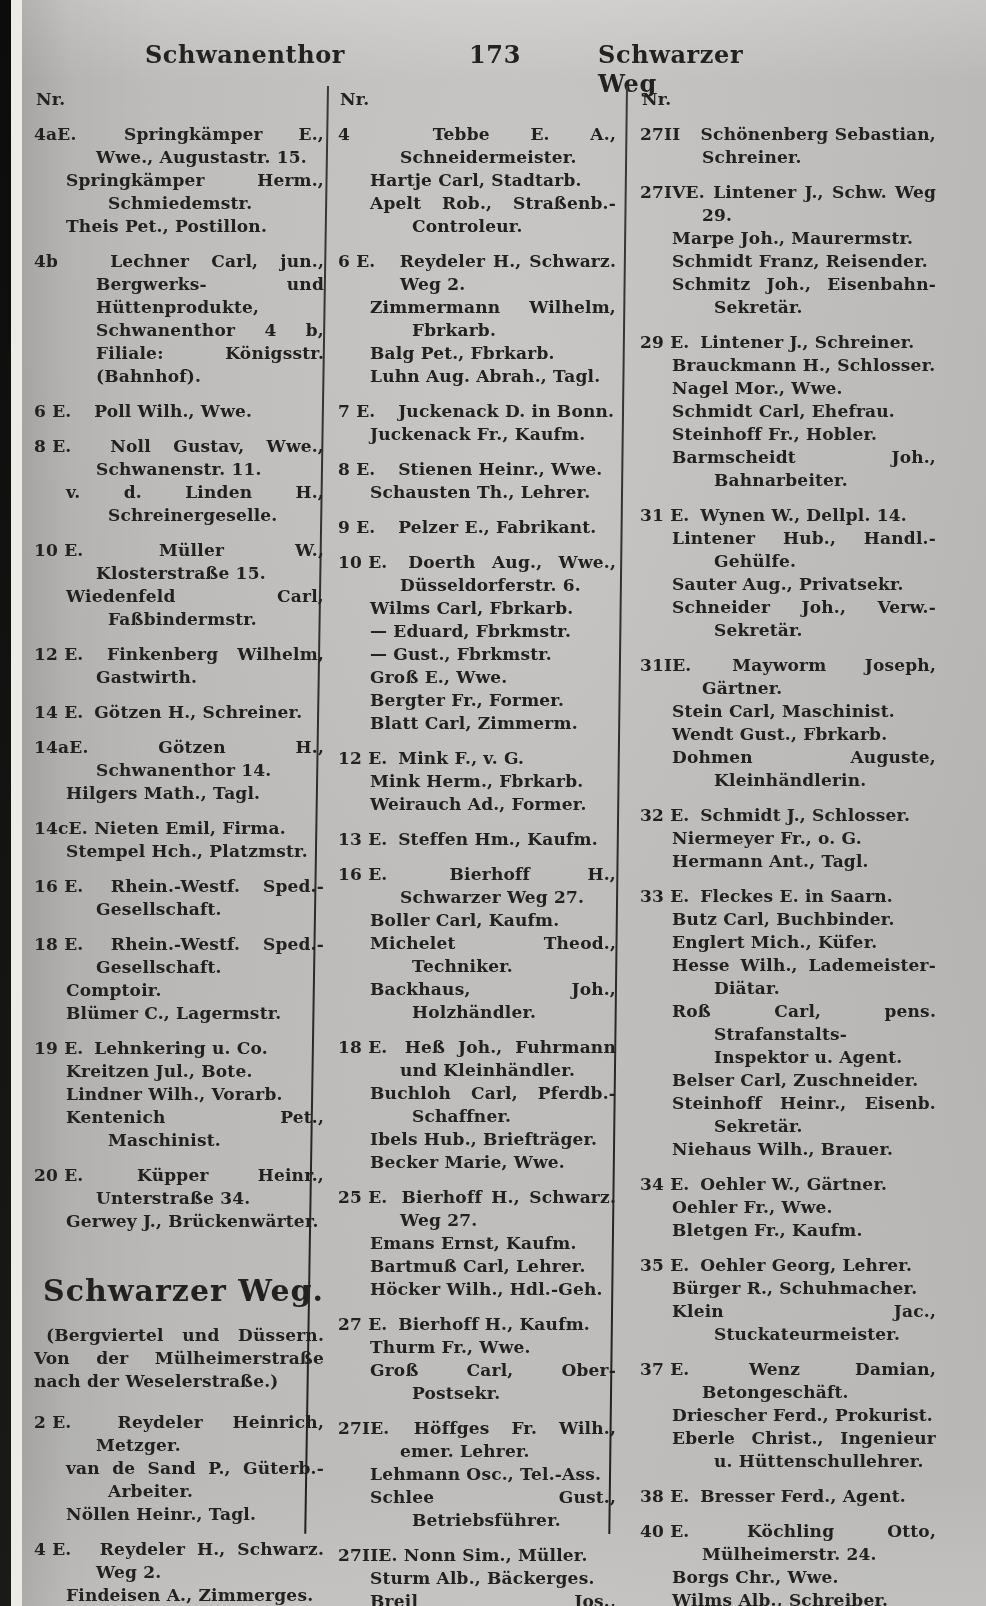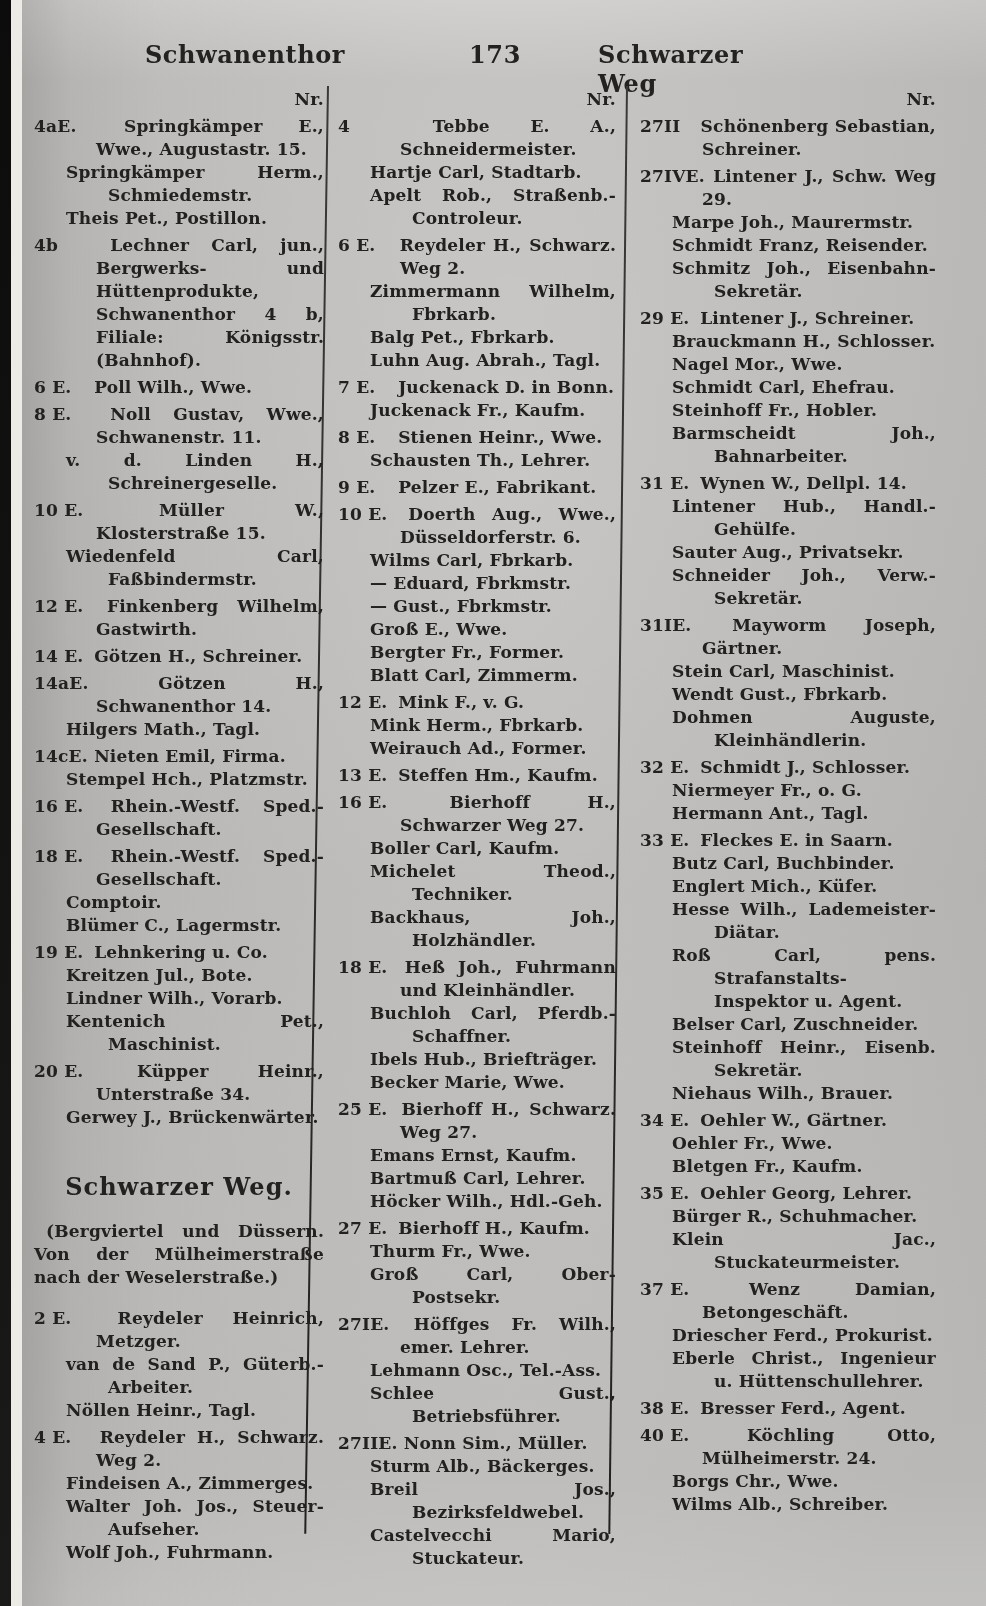--- a/index.html
+++ b/index.html
@@ -29,26 +29,26 @@
 
   .divider{position:absolute;top:86px;width:2px;background:linear-gradient(#3b3936,#23211f);transform-origin:top center;}
   #divider1{left:327px;height:1448px;transform:rotate(0.9deg);}
   #divider2{left:626px;height:1448px;transform:rotate(0.7deg);}
 
   .column{position:absolute;top:88px;font-size:17px;font-weight:bold;line-height:23px;letter-spacing:0.2px;color:#232120;}
   #col1{left:34px;width:290px;}
   #col2{left:338px;width:278px;}
   #col3{left:640px;width:296px;}
 
-  .nr-label{margin:0 0 1px 2px;text-align:right;}
+  .nr-label{margin:0 0 1px 2px;}
   .entry{text-align:justify;}
-  .entry.has-num{padding-left:62px;text-indent:-62px;margin-top:4px;}
+  .entry.has-num{padding-left:62px;text-indent:-62px;margin-top:12px;}
   .entry.no-num{padding-left:74px;text-indent:-42px;}
   .num{display:inline-block;min-width:54px;text-indent:0;}
-  .section-heading{text-align:center;font-size:24px;letter-spacing:1px;margin:46px 0 22px 0;}
+  .section-heading{text-align:right;font-size:30px;letter-spacing:1px;margin:46px 0 22px 0;}
   .section-note{text-align:justify;text-indent:12px;margin:4px 0 18px 0;}
 </style>
 </head>
 <body>
 
 <div id="page">
   <div id="edge-black"></div>
   <div id="edge-white"></div>
 
   <div class="header-title" id="hdr-left">Schwanenthor</div>

